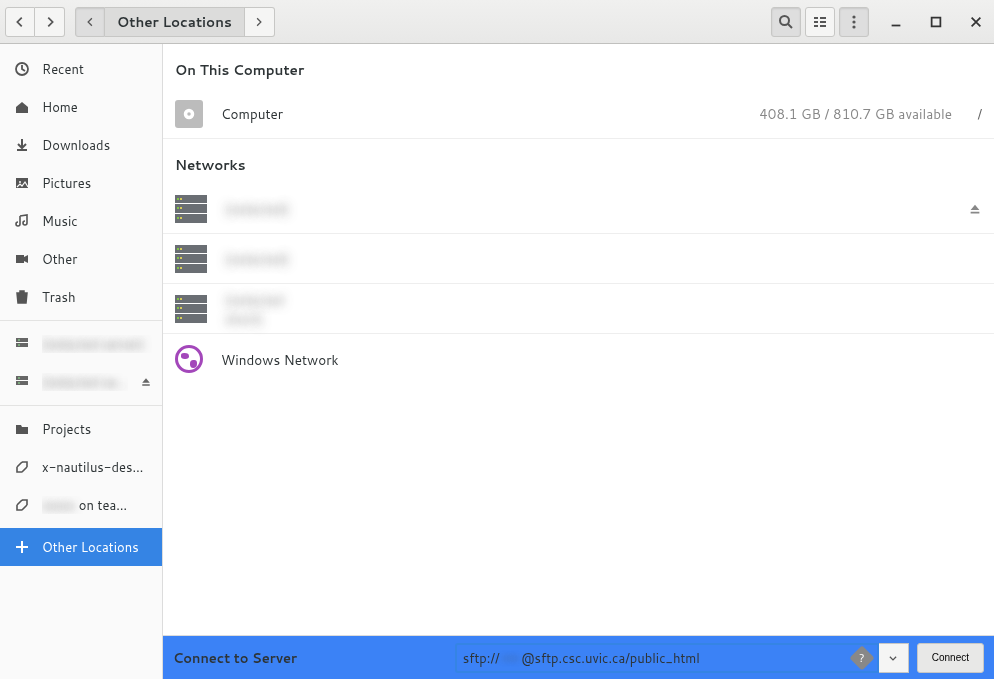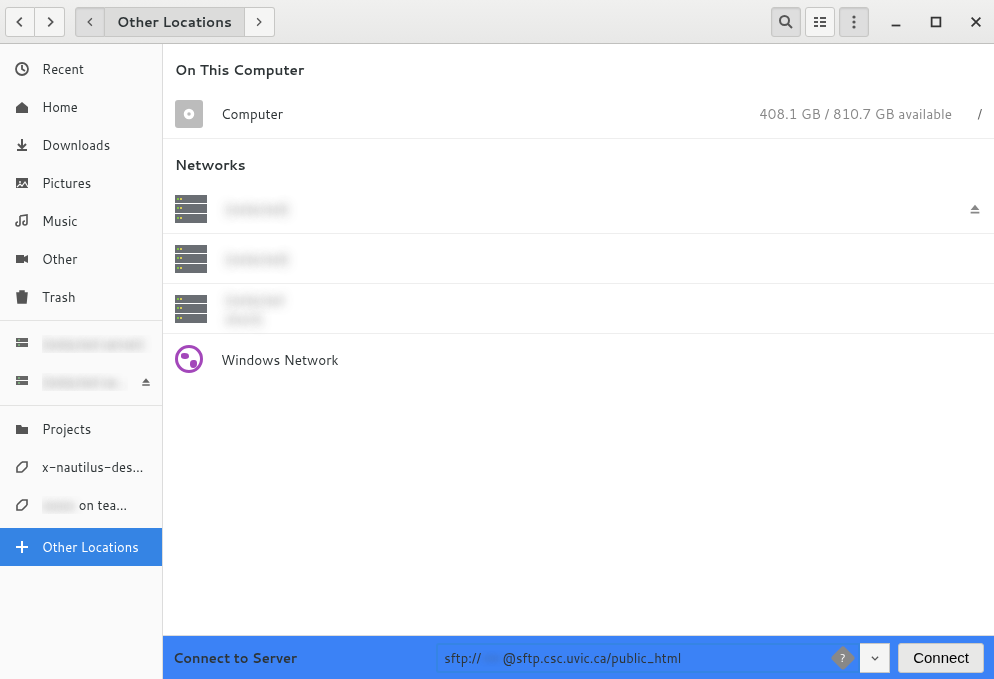--- a/index.html
+++ b/index.html
@@ -188,21 +188,21 @@
       background:#f5f5f4;
       display:flex; align-items:center; justify-content:center;
     }
     .footer .connect {
       margin-left:8px;
       height:30px;
       padding:0 14px;
       background:#e8e8e7;
       border:1px solid #c7c7c5;
       border-radius:3px;
-      font-size:15px;
+      font-size:10px;
       cursor:pointer;
     }
 
     .world-icon {
       width:28px; height:28px;
       border:3px solid #a347ba;
       border-radius:50%;
       position:relative;
     }
     .world-icon::before,

